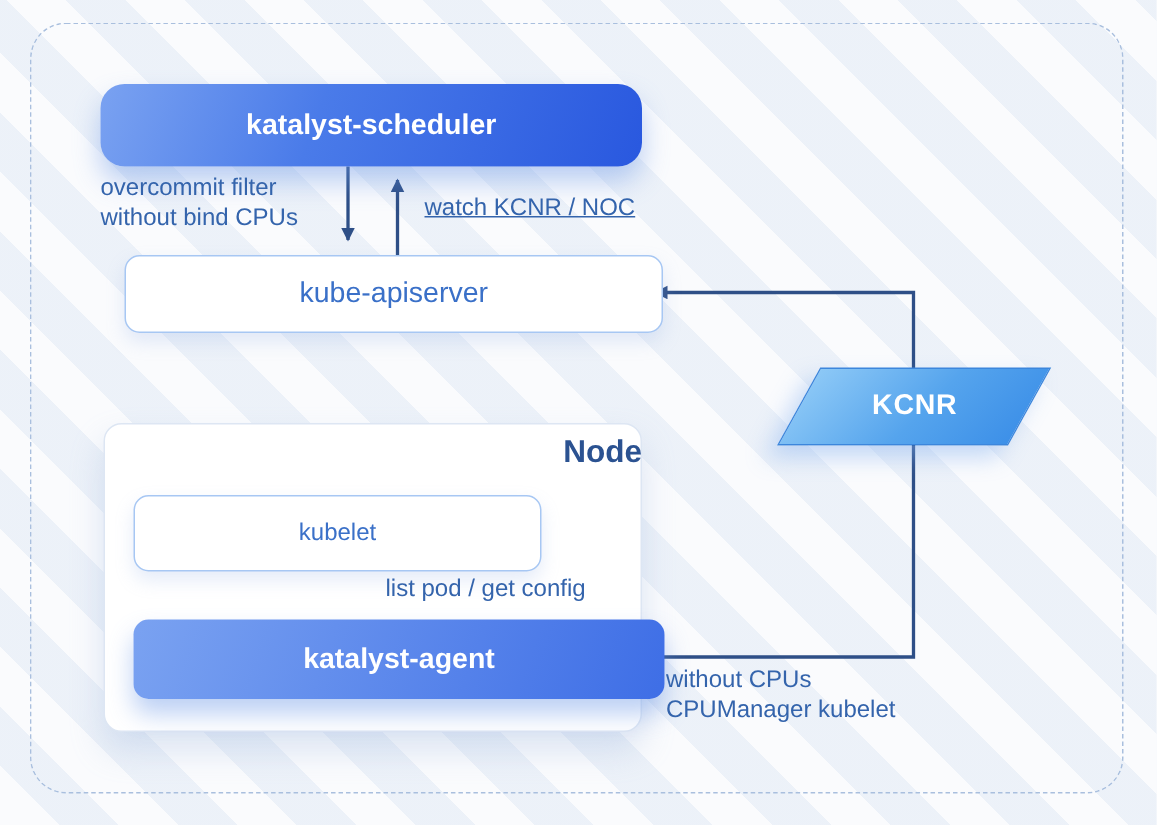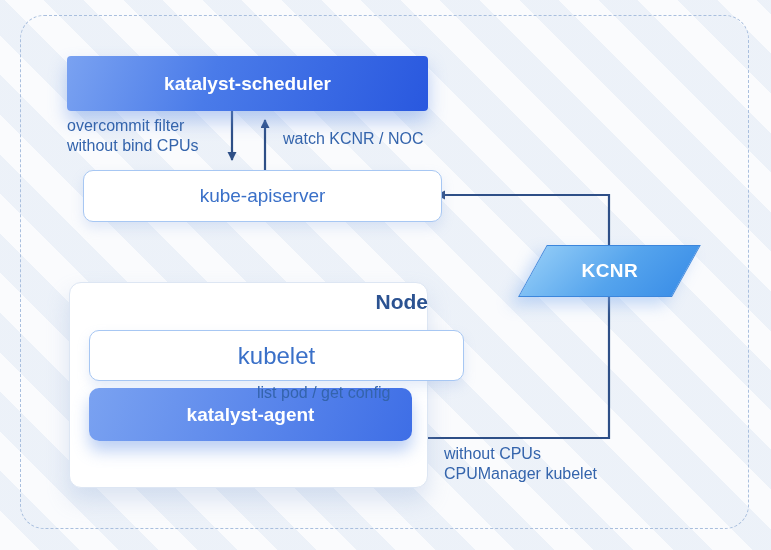--- a/index.html
+++ b/index.html
@@ -17,44 +17,44 @@
   .dashed-frame{
     position:absolute;left:20px;top:15px;width:727px;height:512px;
     border:1.5px dashed #A9BFDE;border-radius:24px;
   }
   .box{
     position:absolute;display:flex;align-items:center;justify-content:center;
     box-sizing:border-box;text-align:center;
   }
   .blue-box{
     background:linear-gradient(110deg,#7AA2F1 0%,#4A7BE9 40%,#2958DF 100%);
-    border-radius:4px;color:#FFFFFF;font-weight:bold;font-size:19px;
+    border-radius:16px;color:#FFFFFF;font-weight:bold;font-size:19px;
     box-shadow:0 10px 18px rgba(106,150,230,0.45);
     justify-content:center;
   }
   .white-box{
     background:#FFFFFF;border:1.5px solid #A7C7F3;border-radius:10px;
     color:#3A70C8;font-size:19px;
     box-shadow:0 6px 12px rgba(150,180,230,0.25);
   }
   .scheduler{left:67px;top:56px;width:361px;height:55px;}
   .apiserver{left:83px;top:170px;width:359px;height:52px;}
   .node-box{
     position:absolute;left:69px;top:282px;width:359px;height:206px;
     background:#FFFFFF;border:1.5px solid #DDE6F3;border-radius:12px;
     box-sizing:border-box;
     box-shadow:0 12px 22px rgba(150,175,220,0.30);
   }
   .node-title{
     position:absolute;left:69px;top:290px;width:359px;
     text-align:right;font-size:21px;font-weight:bold;color:#2B5291;
   }
-  .kubelet{left:89px;top:330px;width:375px;height:51px;font-size:24px;}
+  .kubelet{left:89px;top:330px;width:272px;height:51px;font-size:16px;}
   .agent{
-    left:89px;top:388px;width:323px;height:53px;border-radius:10px;
+    left:89px;top:413px;width:354px;height:53px;border-radius:10px;
     background:linear-gradient(110deg,#7AA2F1 0%,#3E6EE6 100%);
     box-shadow:0 10px 16px rgba(106,150,230,0.45);
     color:#FFF;font-weight:bold;font-size:19px;text-align:center;
   }
   .kcnr{
     position:absolute;left:518px;top:245px;width:154px;height:52px;
     transform:skewX(-29deg);transform-origin:left bottom;
     background:linear-gradient(115deg,#8CC8F6 0%,#55A4ED 55%,#3D90E8 100%);
     border:1px solid #3C86DC;box-sizing:border-box;
     box-shadow:-4px 8px 14px rgba(130,175,240,0.45);
@@ -63,21 +63,21 @@
   .kcnr span{
     transform:skewX(29deg);color:#FFFFFF;font-size:19px;font-weight:600;
     letter-spacing:0.5px;
   }
   .connector-layer{position:absolute;left:0;top:0;width:771px;height:550px;}
   .edge-label{
     position:absolute;color:#3464AC;font-size:16px;line-height:19.5px;
     white-space:nowrap;
   }
   .lbl-overcommit{left:67px;top:116px;}
-  .lbl-watch{left:283px;top:129px;}
+  .lbl-watch{left:283px;top:129px;text-decoration:underline;}
   .lbl-listpod{left:257px;top:383px;}
   .lbl-binding{left:444px;top:444px;}
 </style>
 </head>
 <body>
 
 <div class="canvas">
 
   <div class="dashed-frame"></div>
 

